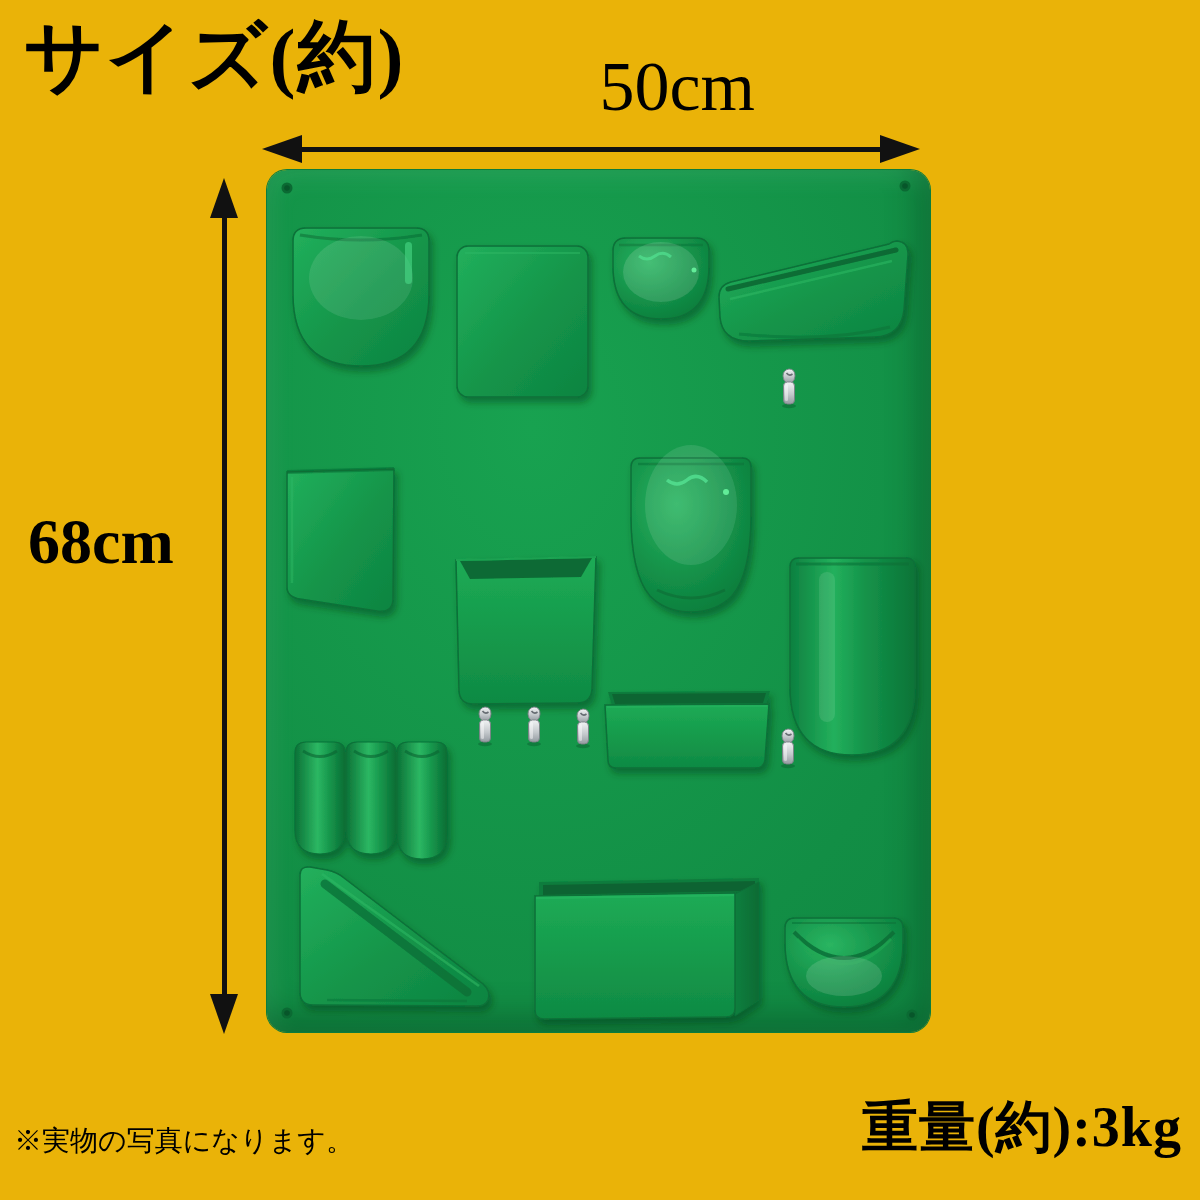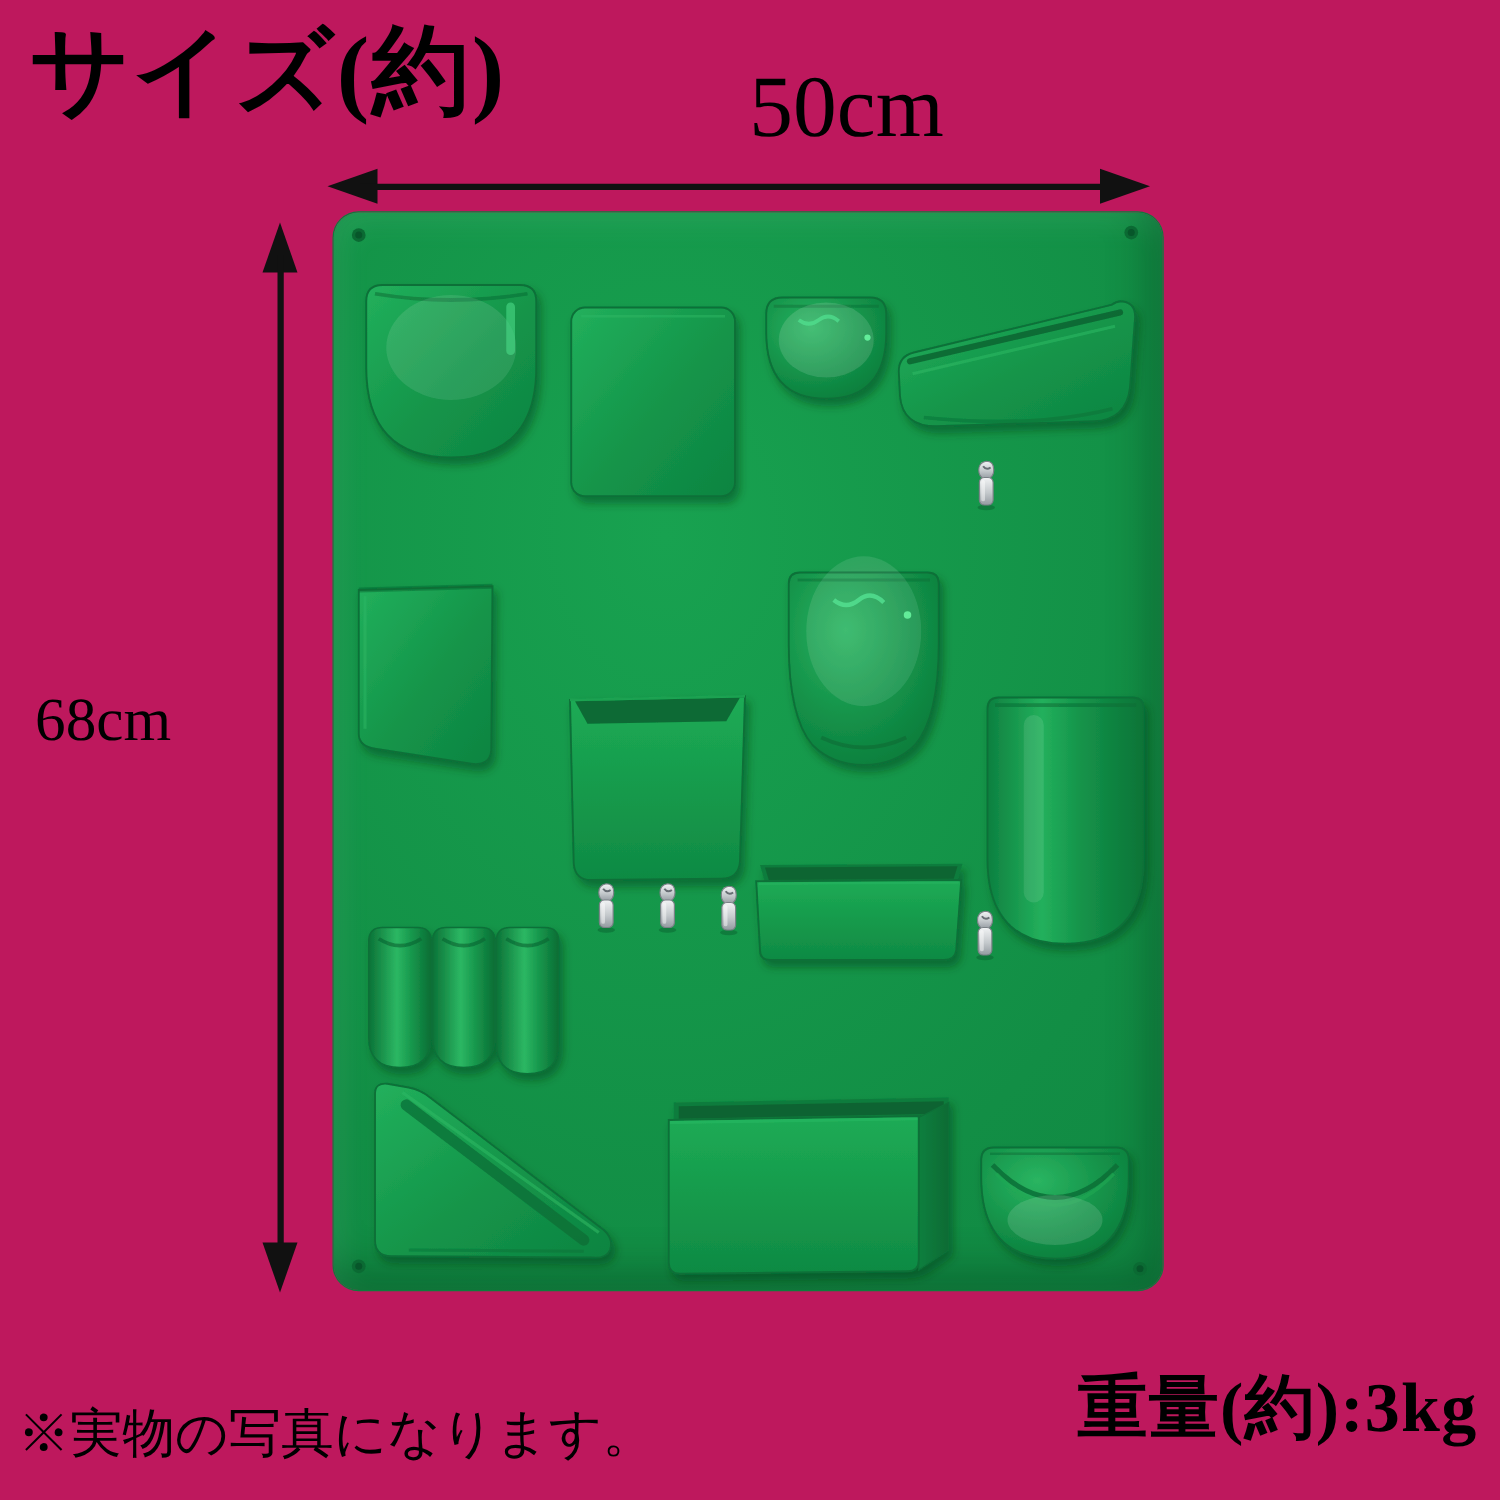--- a/index.html
+++ b/index.html
@@ -1,24 +1,24 @@
 <!DOCTYPE html>
 <html><head>
 <meta charset="utf-8">
 <style>
   html,body{margin:0;padding:0;background:#ffffff;}
   .canvas{
-    position:relative;width:1200px;height:1200px;background:#be185d;overflow:hidden;
+    position:relative;width:1200px;height:1200px;background:#eab308;overflow:hidden;
     font-family:"Liberation Serif","DejaVu Serif",serif;color:#000;
   }
   .txt{position:absolute;white-space:nowrap;line-height:1.05;}
   .title{left:24px;top:16px;font-size:78px;font-weight:700;letter-spacing:2px;}
   .label-50{left:435px;top:50px;width:320px;text-align:right;font-size:70px;}
-  .label-68{left:28px;top:550px;font-size:49px;}
-  .note{left:14px;top:1126px;font-size:42px;text-align:right;}
+  .label-68{left:28px;top:508px;font-size:64px;font-weight:bold;}
+  .note{left:14px;top:1126px;font-size:28px;text-align:right;}
   .weight{right:18px;top:1098px;font-size:56px;font-weight:700;letter-spacing:1px;}
 
   
   .arrow-h{position:absolute;left:262px;top:134px;width:658px;height:30px;}
   .arrow-h .line{position:absolute;left:26px;right:26px;top:13px;height:5px;background:#111;}
   .arrow-h .head-left{position:absolute;left:0;top:1px;width:0;height:0;
     border-top:14px solid transparent;border-bottom:14px solid transparent;border-right:40px solid #111;}
   .arrow-h .head-right{position:absolute;right:0;top:1px;width:0;height:0;
     border-top:14px solid transparent;border-bottom:14px solid transparent;border-left:40px solid #111;}
   .arrow-v{position:absolute;left:209px;top:178px;width:30px;height:856px;}

